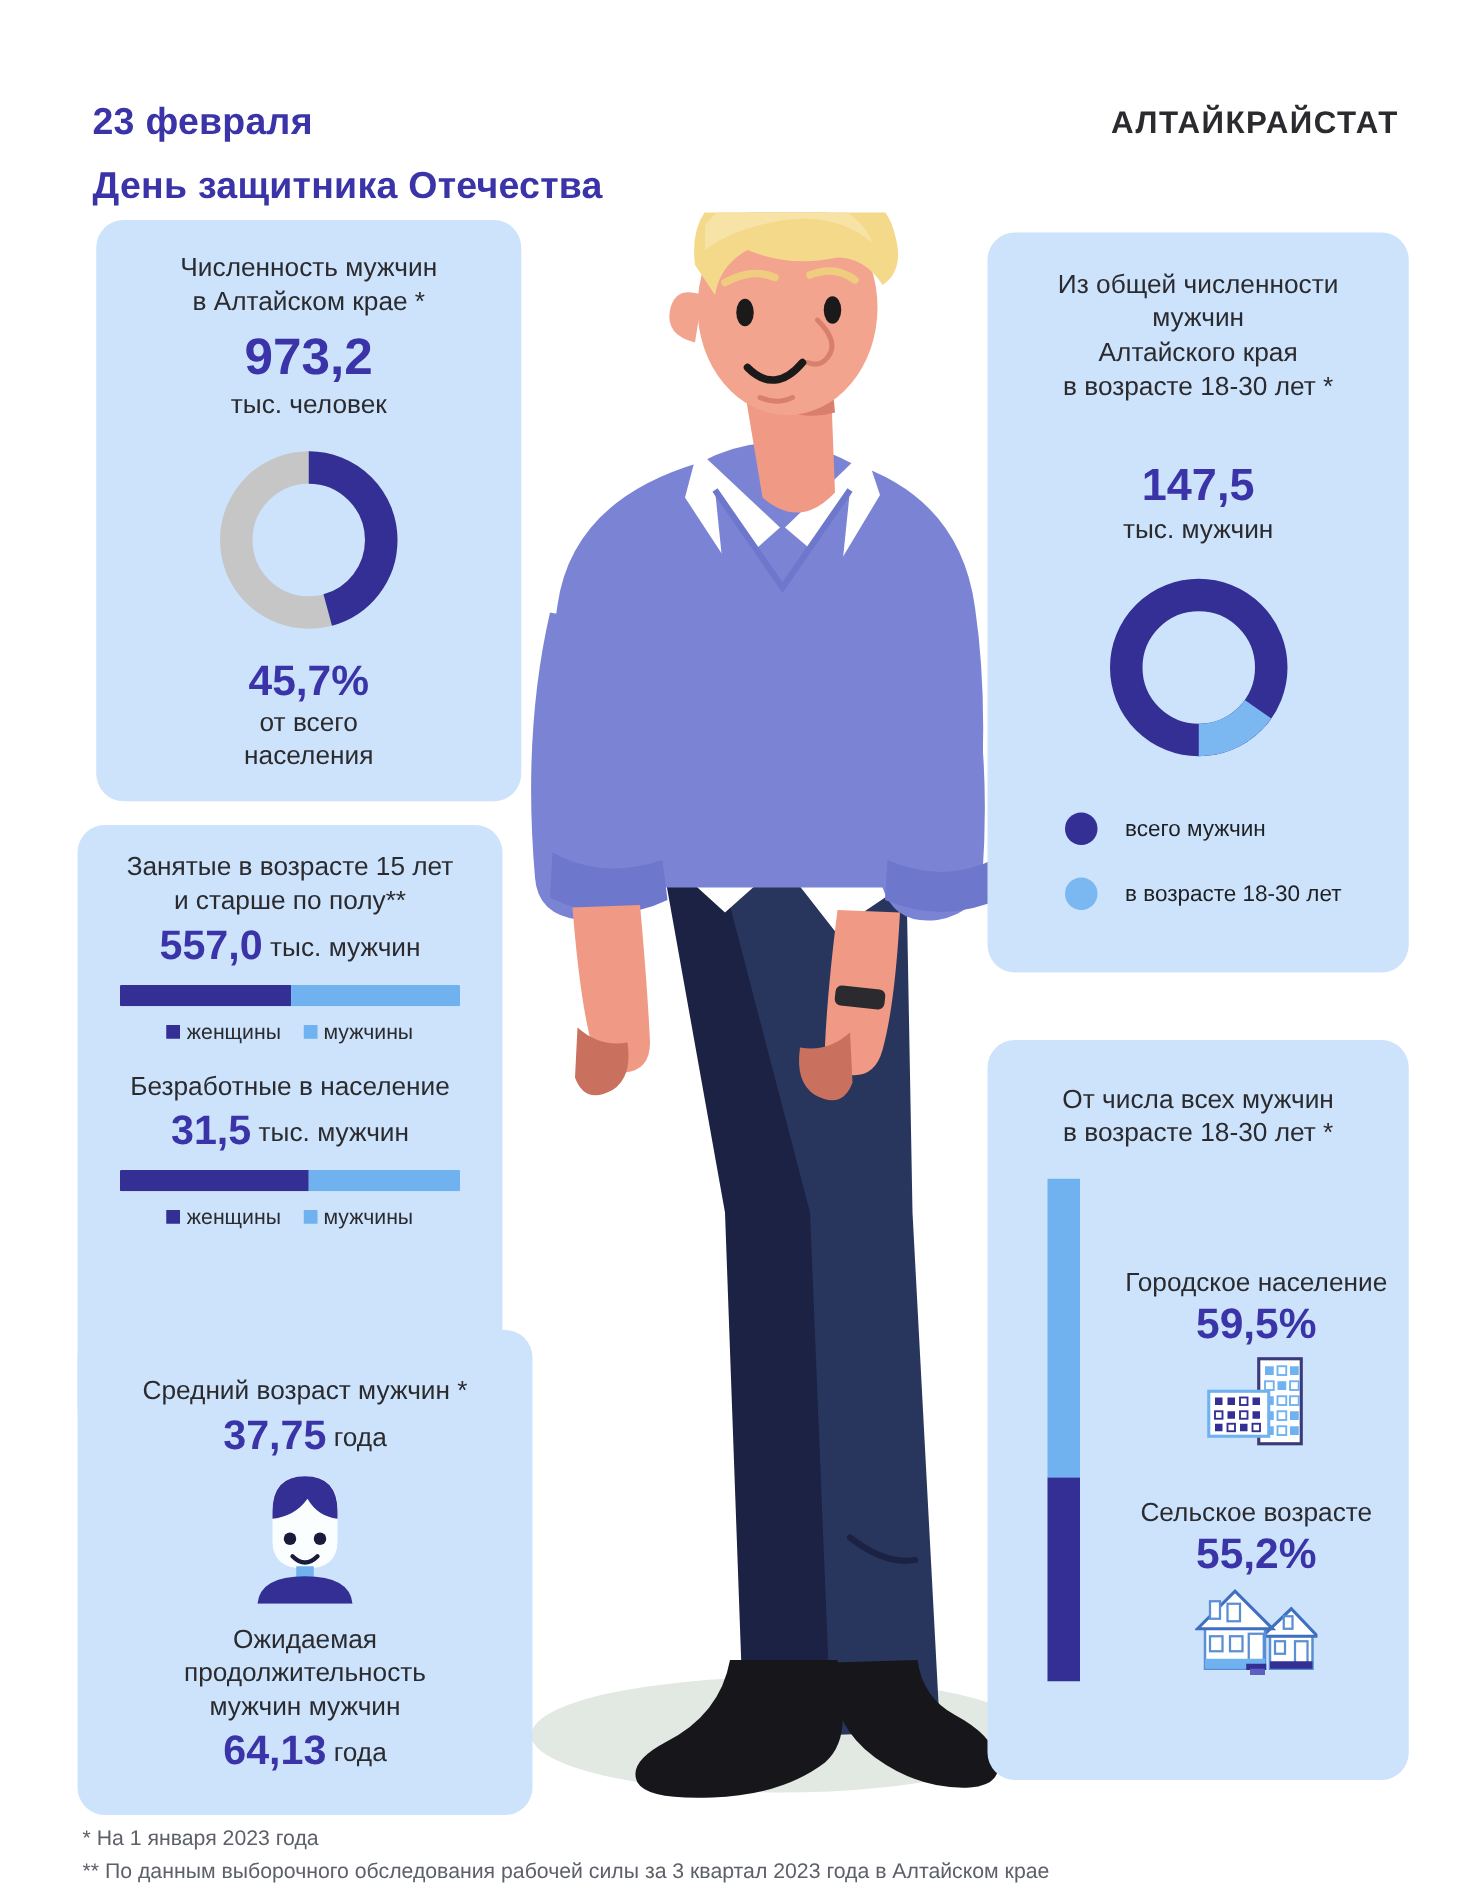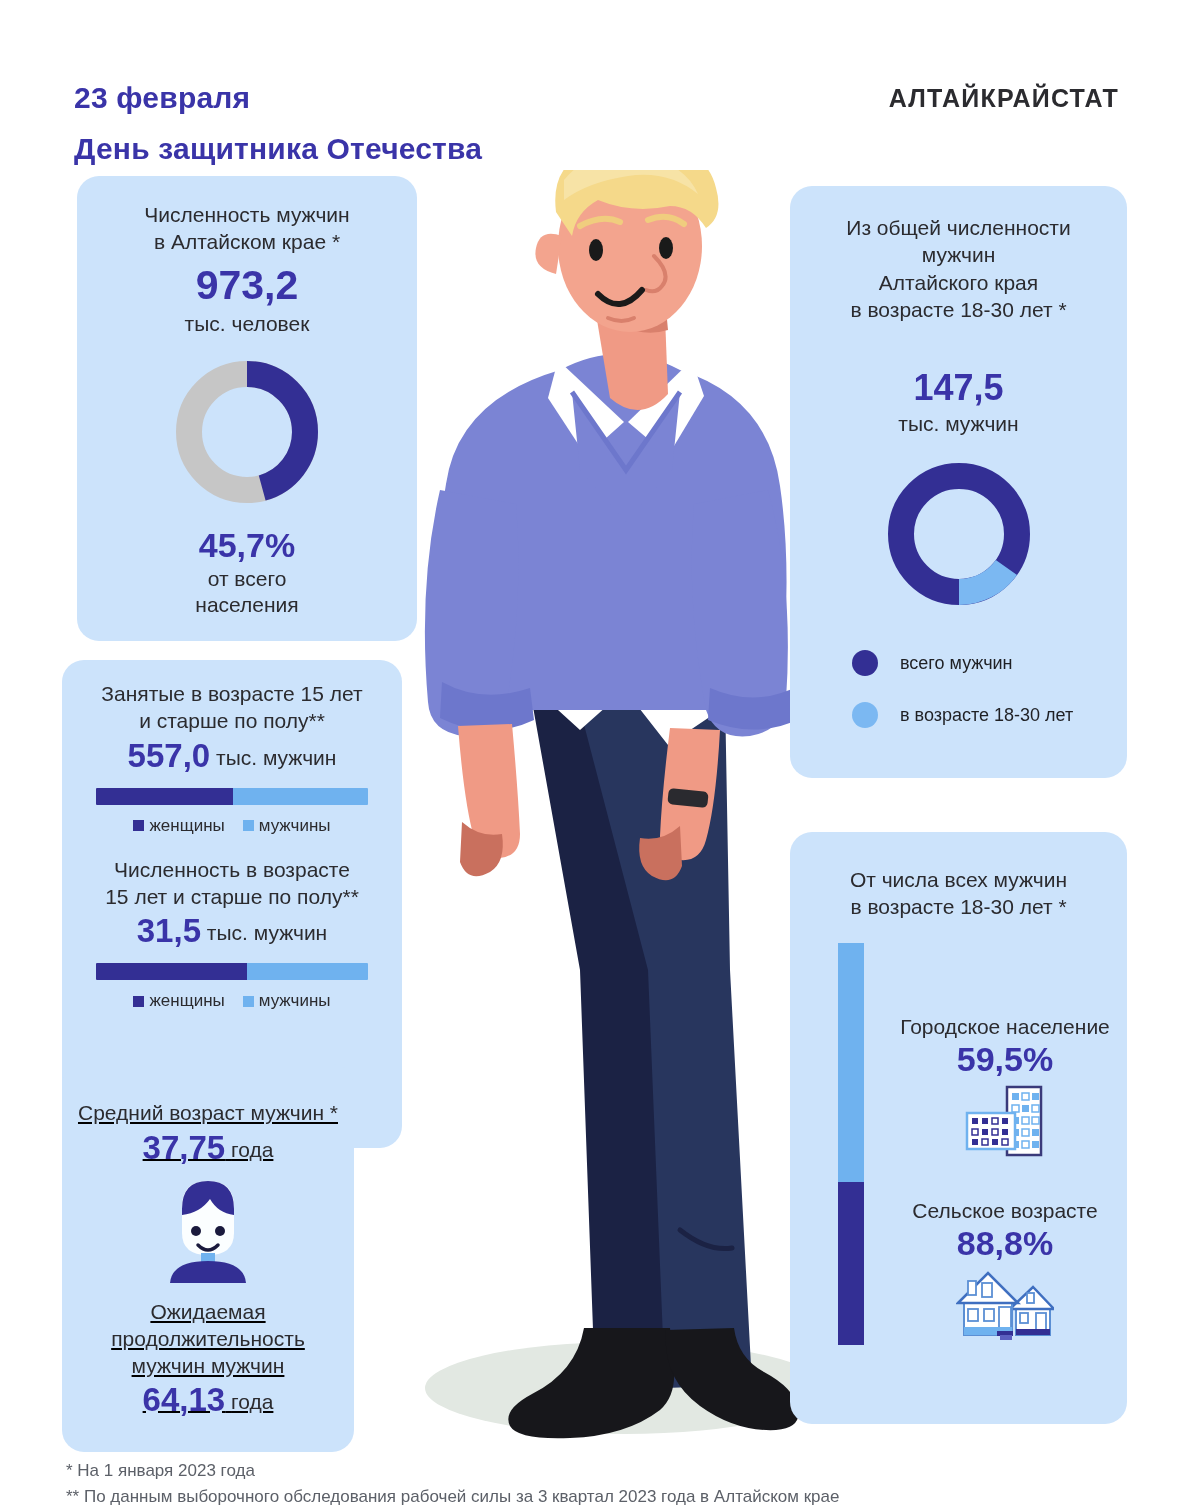--- a/index.html
+++ b/index.html
@@ -26,21 +26,21 @@
   }
 
   
   .card {
     position: absolute;
     background: #cce3fb;
     border-radius: 22px;
   }
   #card-population  { left: 62px;  top: 176px;  width: 340px; height: 465px; margin-left: 15px; }
   #card-employment  { left: 62px;  top: 660px;  width: 340px; height: 488px; }
-  #card-age         { left: 62px;  top: 1064px; width: 292px; height: 388px; text-decoration: underline; }
+  #card-age         { left: 62px;  top: 1064px; width: 364px; height: 388px; }
   #card-young       { left: 790px; top: 186px;  width: 337px; height: 592px; }
   #card-settlement  { left: 790px; top: 832px;  width: 337px); height: 592px; }
   #card-settlement  { left: 790px; top: 832px;  width: 337px; height: 592px; }
 
   .lbl {
     color: #2b2b2f;
     font-size: 21px;
     line-height: 1.28;
     text-align: center;
   }
@@ -234,22 +234,21 @@
         </span>
         <span class="legend-item">
           <i class="sq sq-m"></i>
           <span>мужчины</span>
         </span>
       </div>
     </div>
 
     <div class="emp-block" style="padding-top:20px">
       <div class="lbl">
-        <div>Численность в возрасте</div>
-        <div>15 лет и старше по полу**</div>
+        <div>Безработные в население</div>
       </div>
       <div class="emp-line">
         <b>31,5</b>
         <span>тыс. мужчин</span>
       </div>
       <div class="bar">
         <div class="seg-w" style="width:55.5%"></div>
         <div class="seg-m" style="width:44.5%"></div>
       </div>
       <div class="legend-row">
@@ -369,21 +368,21 @@
             <rect x="11" y="54" width="6" height="6" fill="#332f94"></rect>
             <rect x="21" y="54" width="6" height="6" fill="#ffffff" stroke="#332f94" stroke-width="1.5"></rect>
             <rect x="31" y="54" width="6" height="6" fill="#332f94"></rect>
             <rect x="41" y="54" width="6" height="6" fill="#ffffff" stroke="#332f94" stroke-width="1.5"></rect>
           </svg>
         </div>
       </div>
 
       <div class="settle-item" id="settle-rural">
         <div class="name">Сельское возрасте</div>
-        <div class="pctv">88,8%</div>
+        <div class="pctv">55,2%</div>
         <div class="ico">
           <svg width="98" height="72" viewBox="0 0 98 72">
             <rect x="60" y="36" width="34" height="30" fill="#ffffff" stroke="#5b8fd4" stroke-width="2"></rect>
             <path d="M54 40 L77 18 L98 40 Z" fill="#ffffff" stroke="#3f6fc0" stroke-width="2.5"></path>
             <rect x="64" y="44" width="8" height="10" fill="#ffffff" stroke="#5b8fd4" stroke-width="1.8"></rect>
             <rect x="80" y="44" width="10" height="22" fill="#ffffff" stroke="#5b8fd4" stroke-width="1.8"></rect>
             <rect x="60" y="60" width="34" height="6" fill="#332f94"></rect>
             <rect x="71" y="24" width="7" height="10" fill="#ffffff" stroke="#5b8fd4" stroke-width="1.8"></rect>
             <rect x="8" y="30" width="48" height="36" fill="#ffffff" stroke="#5b8fd4" stroke-width="2"></rect>
             <path d="M2 34 L32 4 L62 34 Z" fill="#ffffff" stroke="#3f6fc0" stroke-width="2.5"></path>

